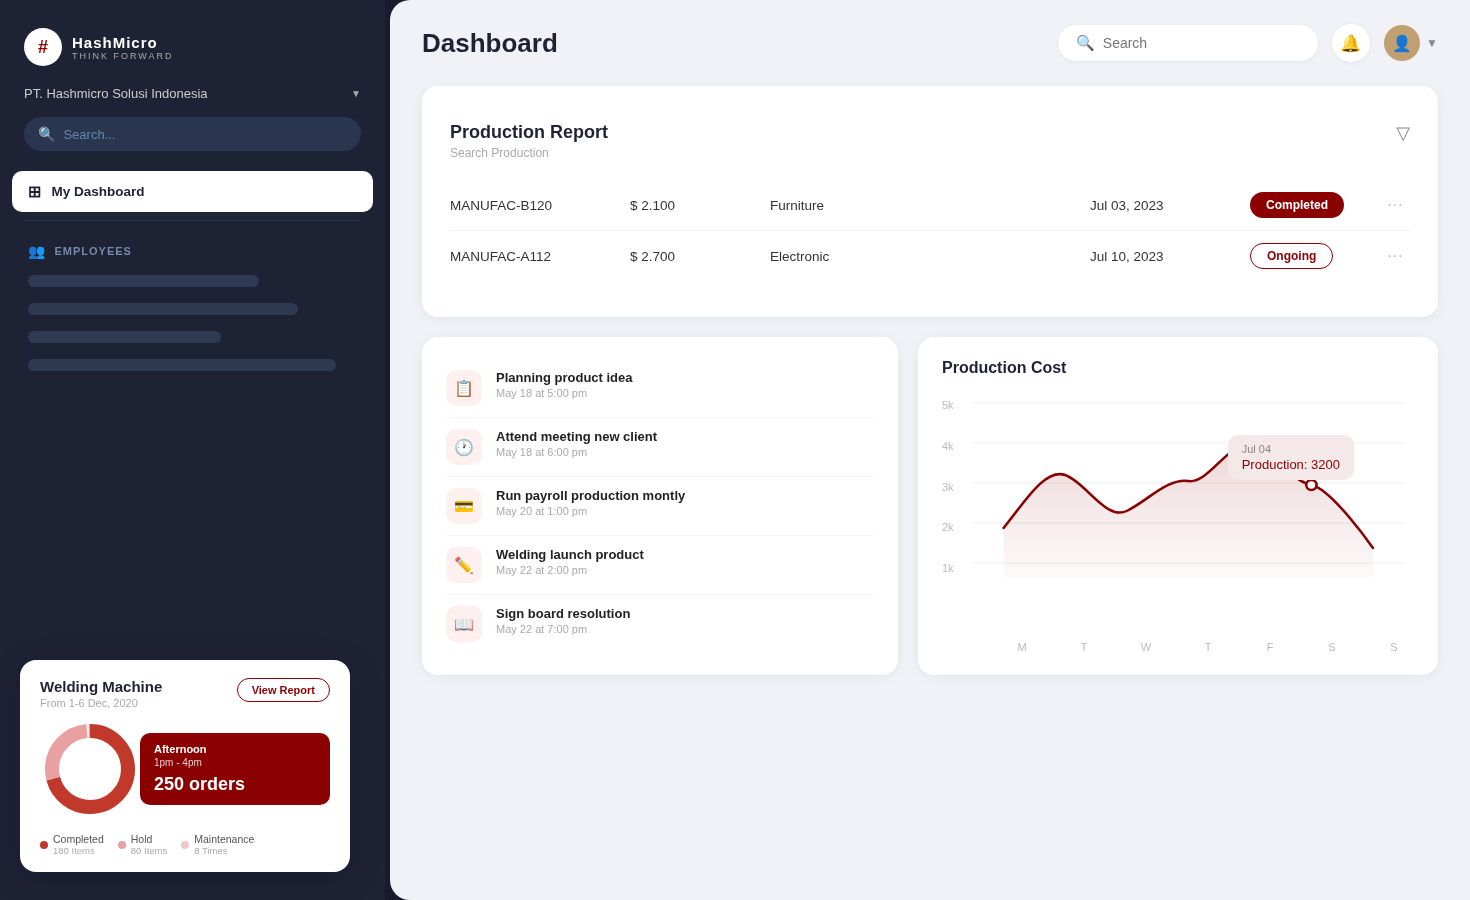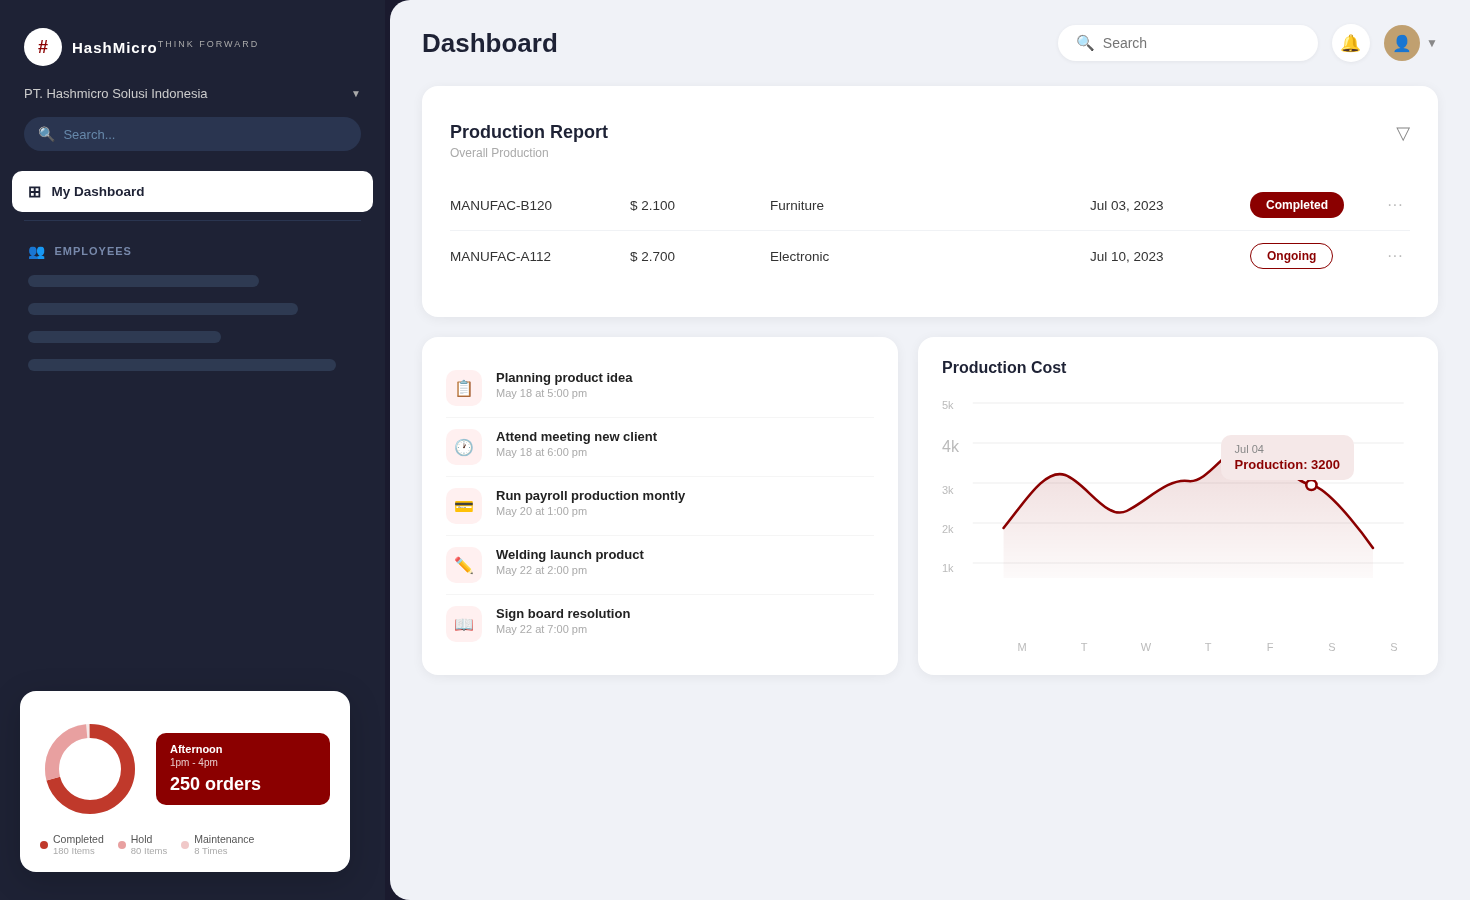--- a/index.html
+++ b/index.html
@@ -62,21 +62,21 @@
       border-radius: 50%;
       display: flex;
       align-items: center;
       justify-content: center;
       font-size: 18px;
       font-weight: bold;
       color: #8b0000;
     }
     .logo-text {
       display: flex;
-      flex-direction: row;
+      flex-direction: column;
     }
     .logo-main {
       color: white;
       font-size: 15px;
       font-weight: 800;
       letter-spacing: 1px;
     }
     .logo-sub {
       color: #aaa;
       font-size: 9px;
@@ -395,21 +395,21 @@
     .tooltip-box {
       position: absolute;
       top: 42px;
       right: 60px;
       background: #f5e8e8;
       border-radius: 10px;
       padding: 8px 14px;
       font-size: 12px;
     }
     .tooltip-date { color: #888; font-size: 11px; margin-bottom: 2px; }
-    .tooltip-value { color: #8b0000; font-weight: 700; font-size: 13px; }
+    .tooltip-value { color: #8b0000; font-weight: 400; font-size: 13px; }
 
     
     .welding-card {
       position: absolute;
       bottom: 28px;
       left: 20px;
       width: 330px;
       background: white;
       border-radius: 16px;
       padding: 18px 20px 16px;
@@ -440,21 +440,20 @@
       padding: 5px 14px;
       font-size: 11px;
       font-weight: 600;
       cursor: pointer;
       white-space: nowrap;
     }
 
     .welding-body {
       display: flex;
       align-items: center;
-      gap: 16px;
       margin-top: 10px;
     }
 
     
     .donut-wrap {
       position: relative;
       width: 100px;
       height: 100px;
     }
     .donut-svg { width: 100px; height: 100px; }
@@ -557,21 +556,21 @@
       </div>
     </div>
   </div>
 
   <div class="content-area">
 
     <div class="card production-report-card">
       <div class="card-header">
         <div>
           <div class="card-title">Production Report</div>
-          <div class="card-subtitle">Overall Production</div>
+          <div class="card-subtitle">Search Production</div>
         </div>
         <button class="filter-btn">▽</button>
       </div>
 
       <div class="prod-table">
         <div class="prod-row">
           <div class="prod-col-id">MANUFAC-B120</div>
           <div class="prod-col-amount">$ 2.100</div>
           <div class="prod-col-type">Furniture</div>
           <div class="prod-col-date">Jul 03, 2023</div>
@@ -662,21 +661,21 @@
             <path d="M60,135 C80,110 100,75 120,82 C140,89 160,128 180,118 C200,108 220,85 240,88 C260,91 280,48 300,52 C320,56 340,88 360,92 C380,96 420,155 420,155 L420,185 L60,185 Z" fill="url(#lineGrad)"></path>
 
             <path d="M60,135 C80,110 100,75 120,82 C140,89 160,128 180,118 C200,108 220,85 240,88 C260,91 280,48 300,52 C320,56 340,88 360,92 C380,96 420,155 420,155" fill="none" stroke="#8b0000" stroke-width="2.5" stroke-linecap="round" stroke-linejoin="round"></path>
 
             <circle cx="360" cy="92" r="5" fill="white" stroke="#8b0000" stroke-width="2.5"></circle>
           </svg>
 
           
           <div style="position:absolute;left:0;top:6px;display:flex;flex-direction:column;justify-content:space-between;height:175px;">
             <span class="chart-y-label" style="font-size:11px;color:#bbb;">5k</span>
-            <span class="chart-y-label" style="font-size:16px;color:#bbb;">4k</span>
+            <span class="chart-y-label" style="font-size:11px;color:#bbb;">4k</span>
             <span class="chart-y-label" style="font-size:11px;color:#bbb;">3k</span>
             <span class="chart-y-label" style="font-size:11px;color:#bbb;">2k</span>
             <span class="chart-y-label" style="font-size:11px;color:#bbb;">1k</span>
           </div>
 
           
           <div class="chart-x-labels" style="position:absolute;bottom:0;left:30px;right:0;display:flex;justify-content:space-between;">
             <span class="chart-x-label">M</span>
             <span class="chart-x-label">T</span>
             <span class="chart-x-label">W</span>
@@ -688,20 +687,27 @@
 
         </div>
       </div>
 
     </div>
   </div>
 
 </div>
 
 <div class="welding-card">
+  <div class="welding-header">
+    <div>
+      <div class="welding-title">Welding Machine</div>
+      <div class="welding-date">From 1-6 Dec, 2020</div>
+    </div>
+    <button class="view-report-btn">View Report</button>
+  </div>
 
   <div class="welding-body">
 
     <div class="donut-wrap">
       <svg class="donut-svg" viewBox="0 0 100 100">
 
         <circle cx="50" cy="50" r="38" fill="none" stroke="#f5e8e8" stroke-width="14"></circle>
 
         <circle cx="50" cy="50" r="38" fill="none" stroke="#c0392b" stroke-width="14" stroke-dasharray="169 69" stroke-dashoffset="0" transform="rotate(-90 50 50)"></circle>
 

